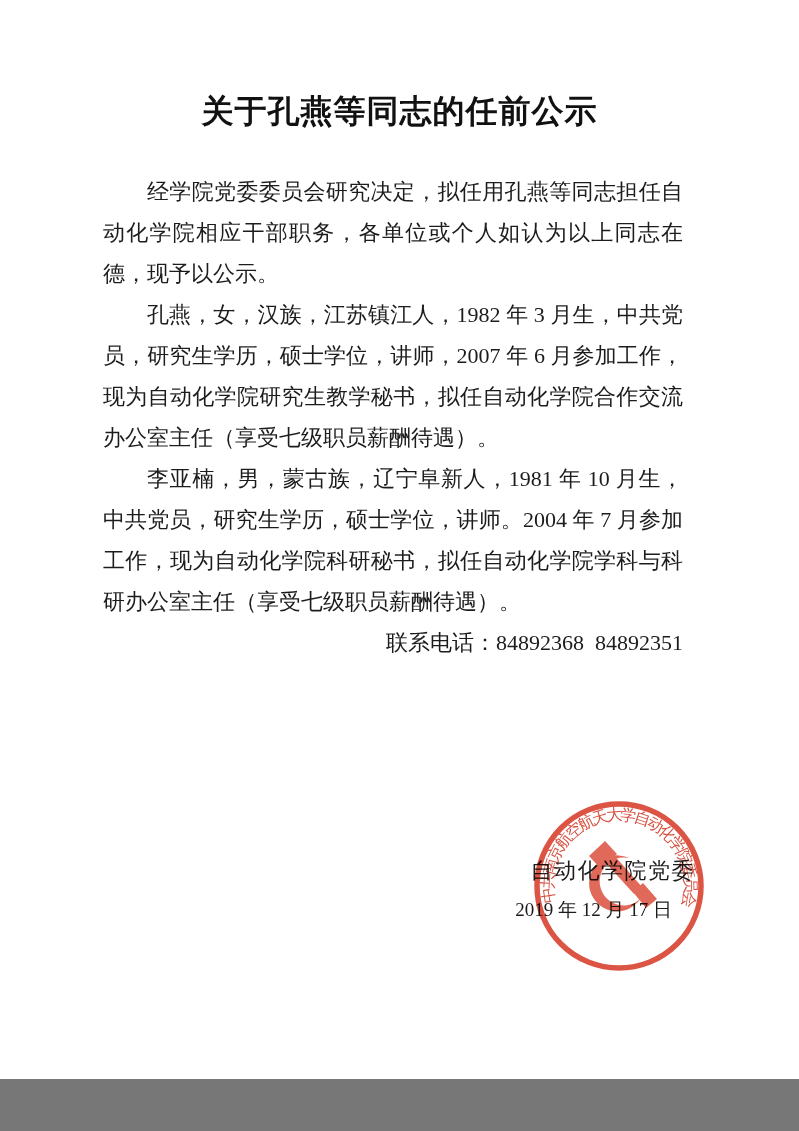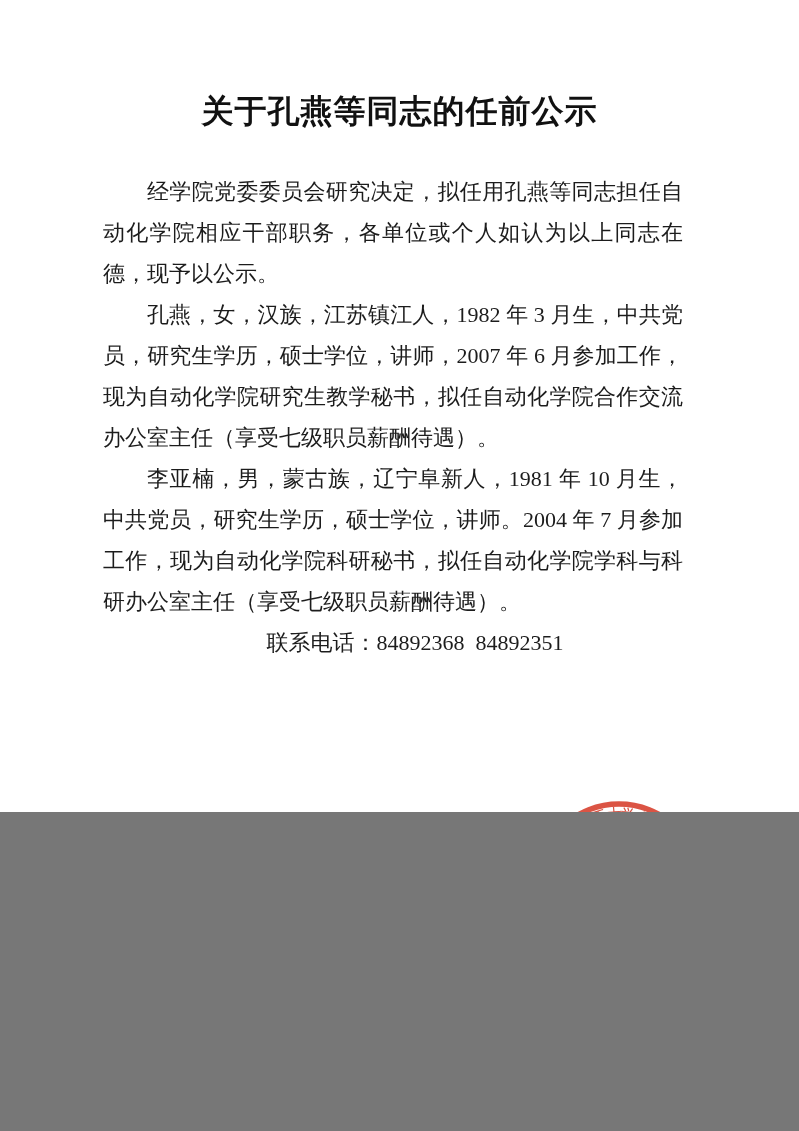--- a/index.html
+++ b/index.html
@@ -1,19 +1,19 @@
 <!DOCTYPE html>
 <html><head>
 <meta charset="utf-8">
 <style>
   html, body { margin: 0; padding: 0; background: #777; }
   .page {
     position: relative;
     width: 799px;
-    height: 812px;
+    height: 1079px;
     margin: 0 auto;
     background: #ffffff;
     overflow: hidden;
     font-family: "Liberation Serif", "DejaVu Serif", serif;
     color: #1c1c1c;
   }
   .title {
     position: absolute;
     top: 90px;
     left: 0;
@@ -33,21 +33,21 @@
     font-size: 22px;
     line-height: 41px;
   }
   .body-block p {
     margin: 0;
     text-align: justify;
     text-indent: 44px;
   }
   .body-block p.contact {
     white-space: pre-wrap;
-    text-align: center;
+    text-align: right;
   }
   .sig-org {
     position: absolute;
     top: 856px;
     right: 104px;
     font-size: 22px;
     letter-spacing: 1.5px;
     z-index: 1;
   }
   .sig-date {

